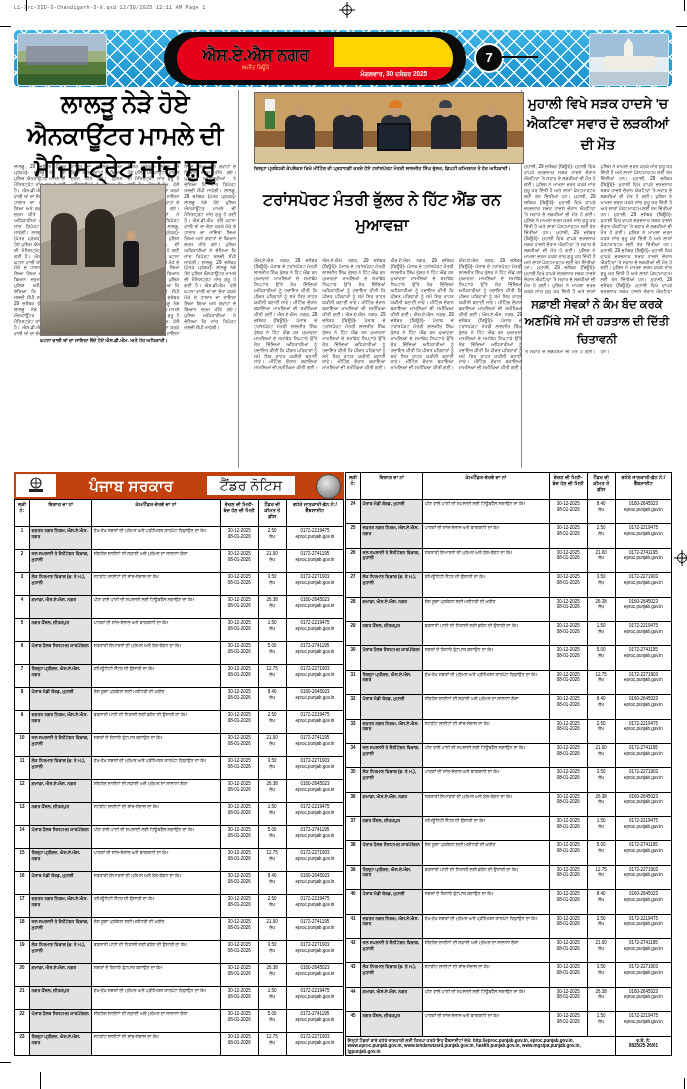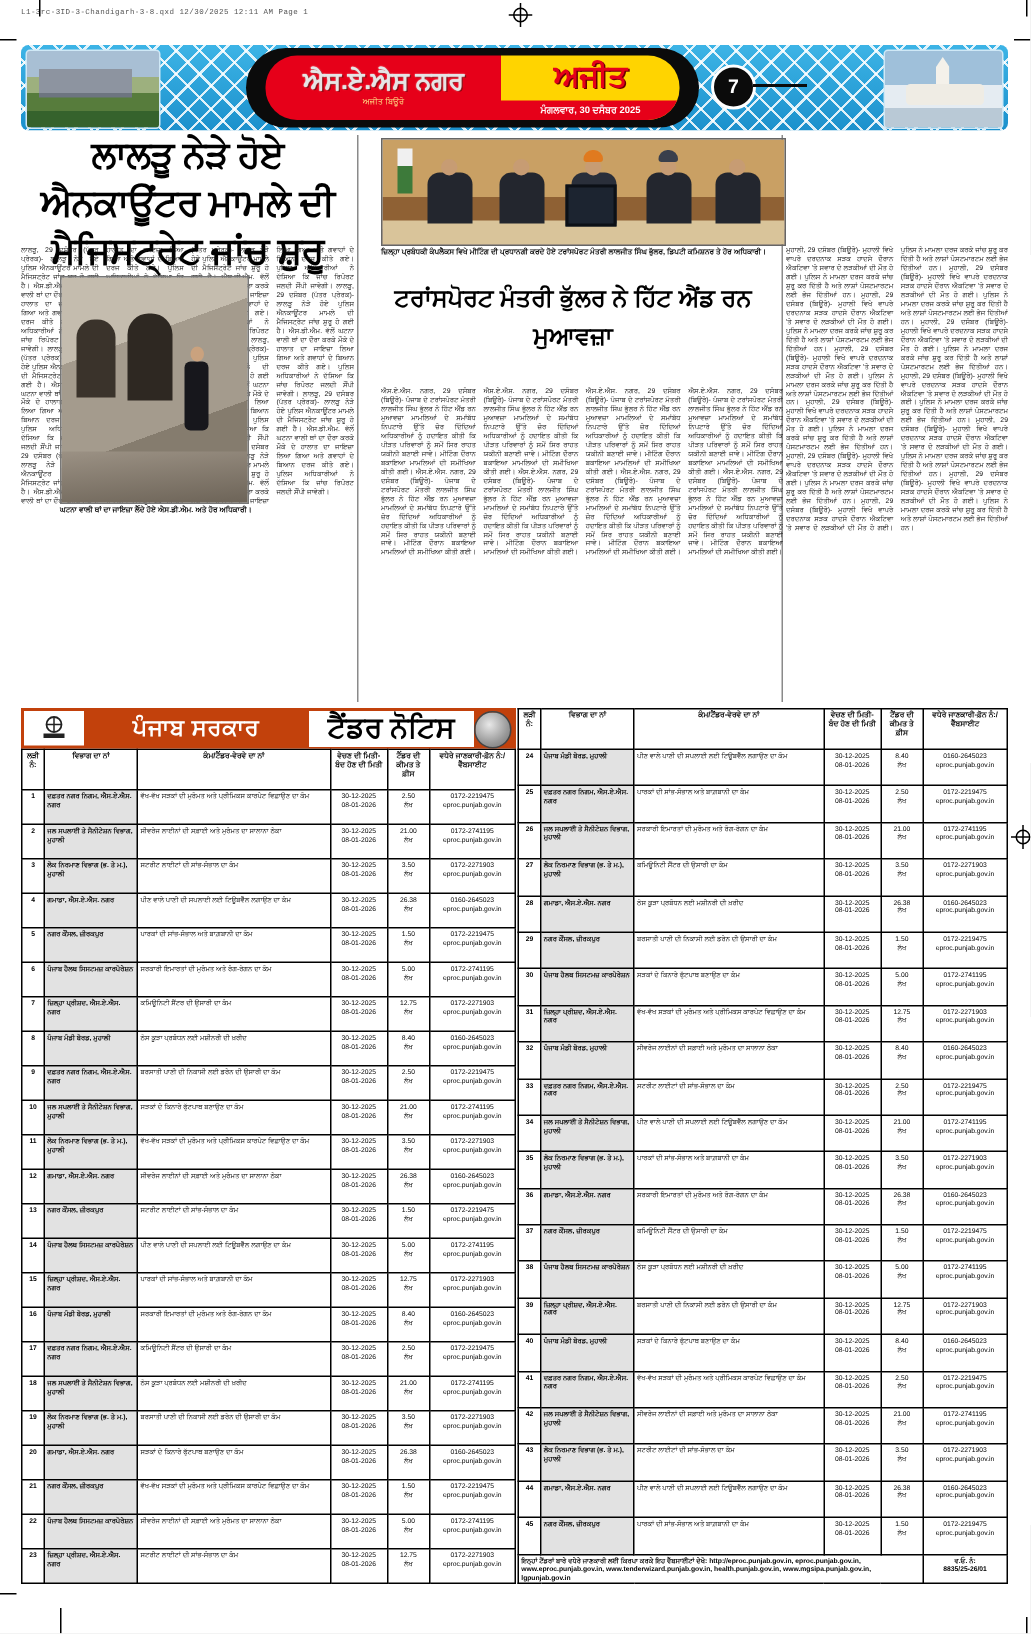--- a/index.html
+++ b/index.html
@@ -22,21 +22,21 @@
   .mast-img.left{left:3px;width:88px;background:linear-gradient(180deg,#a8bfd4 0 34%,#9db07e 34% 55%,#577c3c 55% 78%,#35622c 78% 100%);}
   .mast-img.left .bldg{position:absolute;left:8px;top:12px;width:62px;height:16px;background:#8d94a0;box-shadow:0 3px 0 #6d7580;}
   .mast-img.right{right:3px;width:78px;background:linear-gradient(180deg,#9fc0da 0 45%,#e5ecf2 45% 75%,#b9c9d6 75% 100%);}
   .mast-img.right .tower{position:absolute;left:34px;top:4px;width:9px;height:30px;background:#f4f1ea;
       clip-path:polygon(50% 0,100% 22%,100% 100%,0 100%,0 22%);}
   .mast-img.right .dome{position:absolute;left:14px;top:22px;width:52px;height:14px;background:#efece4;border-radius:3px;}
   .capsule{position:absolute;left:150px;top:2px;width:302px;height:53px;background:#0b0b0b;border-radius:27px;}
   .cap-inner{position:absolute;left:13px;top:5px;right:13px;bottom:5px;display:flex;}
   .cap-red{width:57%;background:#e60019;border-radius:21px 0 0 21px;display:flex;flex-direction:column;
            align-items:center;justify-content:center;}
-  .cap-red .main{font-size:16.5px;font-weight:bold;color:#e5e5e5;text-shadow:0 0 1px #fff,1px 1px 0 #7e0008;line-height:1;}
+  .cap-red .main{font-size:16.5px;font-weight:bold;color:#000000;text-shadow:0 0 1px #fff,1px 1px 0 #7e0008;line-height:1;}
   .cap-red .sub{font-size:5.5px;color:#ffe98a;margin-top:2px;}
   .cap-yellow{flex:1;background:#ffd400;border-radius:0 21px 21px 0;position:relative;overflow:hidden;}
   .cap-yellow .brand{display:block;font-size:20px;font-weight:bold;color:#e60019;text-align:center;
                      line-height:29px;text-shadow:1px 1px 0 #6e0000;}
   .cap-yellow .datebar{position:absolute;left:0;right:0;bottom:0;height:13px;background:#e60019;color:#fff;
                        font-size:6.3px;font-weight:bold;text-align:center;line-height:13px;}
   .pageno{position:absolute;left:460px;top:13px;width:26px;height:26px;background:#0b0b0b;border:2px solid #fff;
           border-radius:50%;color:#fff;font-size:13px;font-weight:bold;text-align:center;line-height:26px;}
   .mast-line{position:absolute;left:488px;top:26px;width:36px;height:2px;background:#0b0b0b;}
 
@@ -88,21 +88,21 @@
   .art-right .hl{margin-top:6px;}
   .art-right .bodywrap{position:absolute;left:0;top:76px;width:148px;height:306px;}
 
   
   .tender{position:absolute;left:14px;top:472px;width:658px;height:586px;}
   .t-left{position:absolute;left:0;top:0;width:330px;}
   .t-right{position:absolute;left:331px;top:0;width:327px;}
   .banner{height:27px;background:#c2410c;display:flex;align-items:center;position:relative;}
   .emblem{width:40px;height:23px;background:#fff;margin-left:2px;display:flex;align-items:center;justify-content:center;}
   .banner-title{flex:1;text-align:center;color:#fff;font-weight:bold;font-size:15px;letter-spacing:.5px;}
-  .notice-box{background:#fff;color:#000;font-weight:bold;font-size:19px;padding:1px 13px;margin-right:28px;}
+  .notice-box{background:#fff;color:#000;font-weight:normal;font-size:14px;padding:1px 13px;margin-right:49px;}
   .banner-seal{position:absolute;right:3px;top:2px;width:23px;height:23px;border-radius:50%;
       background:radial-gradient(circle at 40% 35%,#e8e8e8,#9a9a9a 60%,#6f6f6f);border:1px solid #444;}
   table.tt{width:100%;border-collapse:collapse;table-layout:fixed;}
   table.tt th,table.tt td{border:1px solid #000;vertical-align:top;overflow:hidden;padding:1px 1.5px;}
   table.tt th{font-size:5px;line-height:1.2;font-weight:bold;text-align:center;height:24px;}
   table.tt td{font-size:4.5px;line-height:1.25;}
   td.c-no{text-align:center;font-weight:bold;}
   td.c-dept{background:#e2e2e2;font-weight:bold;}
   td.c-date,td.c-fee,td.c-contact{text-align:center;}
   .t-left  tr.datarow{height:23px;}
@@ -154,21 +154,20 @@
         <div class="tower"></div>
         <div class="dome"></div>
       </div>
     <div class="capsule">
       <div class="cap-inner">
         <div class="cap-red">
           <span class="main">ਐਸ.ਏ.ਐਸ ਨਗਰ</span>
           <span class="sub">ਅਜੀਤ ਬਿਊਰੋ</span>
         </div>
         <div class="cap-yellow">
-          <span class="brand">ਅਜੀਤ</span>
           <div class="datebar">ਮੰਗਲਵਾਰ, 30 ਦਸੰਬਰ 2025</div>
         </div>
       </div>
     </div>
     <div class="pageno">7</div>
     <div class="mast-line"></div>
   </div>
 
   <div class="news">
     <div class="vr" style="left:224px;"></div>
@@ -210,25 +209,27 @@
       <div class="caption cap-c">ਜ਼ਿਲ੍ਹਾ ਪ੍ਰਬੰਧਕੀ ਕੰਪਲੈਕਸ ਵਿਖੇ ਮੀਟਿੰਗ ਦੀ ਪ੍ਰਧਾਨਗੀ ਕਰਦੇ ਹੋਏ ਟਰਾਂਸਪੋਰਟ ਮੰਤਰੀ ਲਾਲਜੀਤ ਸਿੰਘ ਭੁੱਲਰ, ਡਿਪਟੀ ਕਮਿਸ਼ਨਰ ਤੇ ਹੋਰ ਅਧਿਕਾਰੀ।</div>
       <div class="hl-c">
         <div class="headline-l">ਟਰਾਂਸਪੋਰਟ ਮੰਤਰੀ ਭੁੱਲਰ ਨੇ ਹਿੱਟ ਐਂਡ ਰਨ ਮੁਆਵਜ਼ਾ</div>
       </div>
       <div class="bodywrap">
         <div class="bodytext cols4" style="height:212px;">ਐਸ.ਏ.ਐਸ. ਨਗਰ, 29 ਦਸੰਬਰ (ਬਿਊਰੋ)- ਪੰਜਾਬ ਦੇ ਟਰਾਂਸਪੋਰਟ ਮੰਤਰੀ ਲਾਲਜੀਤ ਸਿੰਘ ਭੁੱਲਰ ਨੇ ਹਿੱਟ ਐਂਡ ਰਨ ਮੁਆਵਜ਼ਾ ਮਾਮਲਿਆਂ ਦੇ ਸਮਾਂਬੱਧ ਨਿਪਟਾਰੇ ਉੱਤੇ ਜ਼ੋਰ ਦਿੰਦਿਆਂ ਅਧਿਕਾਰੀਆਂ ਨੂੰ ਹਦਾਇਤ ਕੀਤੀ ਕਿ ਪੀੜਤ ਪਰਿਵਾਰਾਂ ਨੂੰ ਸਮੇਂ ਸਿਰ ਰਾਹਤ ਯਕੀਨੀ ਬਣਾਈ ਜਾਵੇ। ਮੀਟਿੰਗ ਦੌਰਾਨ ਬਕਾਇਆ ਮਾਮਲਿਆਂ ਦੀ ਸਮੀਖਿਆ ਕੀਤੀ ਗਈ। ਐਸ.ਏ.ਐਸ. ਨਗਰ, 29 ਦਸੰਬਰ (ਬਿਊਰੋ)- ਪੰਜਾਬ ਦੇ ਟਰਾਂਸਪੋਰਟ ਮੰਤਰੀ ਲਾਲਜੀਤ ਸਿੰਘ ਭੁੱਲਰ ਨੇ ਹਿੱਟ ਐਂਡ ਰਨ ਮੁਆਵਜ਼ਾ ਮਾਮਲਿਆਂ ਦੇ ਸਮਾਂਬੱਧ ਨਿਪਟਾਰੇ ਉੱਤੇ ਜ਼ੋਰ ਦਿੰਦਿਆਂ ਅਧਿਕਾਰੀਆਂ ਨੂੰ ਹਦਾਇਤ ਕੀਤੀ ਕਿ ਪੀੜਤ ਪਰਿਵਾਰਾਂ ਨੂੰ ਸਮੇਂ ਸਿਰ ਰਾਹਤ ਯਕੀਨੀ ਬਣਾਈ ਜਾਵੇ। ਮੀਟਿੰਗ ਦੌਰਾਨ ਬਕਾਇਆ ਮਾਮਲਿਆਂ ਦੀ ਸਮੀਖਿਆ ਕੀਤੀ ਗਈ। ਐਸ.ਏ.ਐਸ. ਨਗਰ, 29 ਦਸੰਬਰ (ਬਿਊਰੋ)- ਪੰਜਾਬ ਦੇ ਟਰਾਂਸਪੋਰਟ ਮੰਤਰੀ ਲਾਲਜੀਤ ਸਿੰਘ ਭੁੱਲਰ ਨੇ ਹਿੱਟ ਐਂਡ ਰਨ ਮੁਆਵਜ਼ਾ ਮਾਮਲਿਆਂ ਦੇ ਸਮਾਂਬੱਧ ਨਿਪਟਾਰੇ ਉੱਤੇ ਜ਼ੋਰ ਦਿੰਦਿਆਂ ਅਧਿਕਾਰੀਆਂ ਨੂੰ ਹਦਾਇਤ ਕੀਤੀ ਕਿ ਪੀੜਤ ਪਰਿਵਾਰਾਂ ਨੂੰ ਸਮੇਂ ਸਿਰ ਰਾਹਤ ਯਕੀਨੀ ਬਣਾਈ ਜਾਵੇ। ਮੀਟਿੰਗ ਦੌਰਾਨ ਬਕਾਇਆ ਮਾਮਲਿਆਂ ਦੀ ਸਮੀਖਿਆ ਕੀਤੀ ਗਈ। ਐਸ.ਏ.ਐਸ. ਨਗਰ, 29 ਦਸੰਬਰ (ਬਿਊਰੋ)- ਪੰਜਾਬ ਦੇ ਟਰਾਂਸਪੋਰਟ ਮੰਤਰੀ ਲਾਲਜੀਤ ਸਿੰਘ ਭੁੱਲਰ ਨੇ ਹਿੱਟ ਐਂਡ ਰਨ ਮੁਆਵਜ਼ਾ ਮਾਮਲਿਆਂ ਦੇ ਸਮਾਂਬੱਧ ਨਿਪਟਾਰੇ ਉੱਤੇ ਜ਼ੋਰ ਦਿੰਦਿਆਂ ਅਧਿਕਾਰੀਆਂ ਨੂੰ ਹਦਾਇਤ ਕੀਤੀ ਕਿ ਪੀੜਤ ਪਰਿਵਾਰਾਂ ਨੂੰ ਸਮੇਂ ਸਿਰ ਰਾਹਤ ਯਕੀਨੀ ਬਣਾਈ ਜਾਵੇ। ਮੀਟਿੰਗ ਦੌਰਾਨ ਬਕਾਇਆ ਮਾਮਲਿਆਂ ਦੀ ਸਮੀਖਿਆ ਕੀਤੀ ਗਈ। ਐਸ.ਏ.ਐਸ. ਨਗਰ, 29 ਦਸੰਬਰ (ਬਿਊਰੋ)- ਪੰਜਾਬ ਦੇ ਟਰਾਂਸਪੋਰਟ ਮੰਤਰੀ ਲਾਲਜੀਤ ਸਿੰਘ ਭੁੱਲਰ ਨੇ ਹਿੱਟ ਐਂਡ ਰਨ ਮੁਆਵਜ਼ਾ ਮਾਮਲਿਆਂ ਦੇ ਸਮਾਂਬੱਧ ਨਿਪਟਾਰੇ ਉੱਤੇ ਜ਼ੋਰ ਦਿੰਦਿਆਂ ਅਧਿਕਾਰੀਆਂ ਨੂੰ ਹਦਾਇਤ ਕੀਤੀ ਕਿ ਪੀੜਤ ਪਰਿਵਾਰਾਂ ਨੂੰ ਸਮੇਂ ਸਿਰ ਰਾਹਤ ਯਕੀਨੀ ਬਣਾਈ ਜਾਵੇ। ਮੀਟਿੰਗ ਦੌਰਾਨ ਬਕਾਇਆ ਮਾਮਲਿਆਂ ਦੀ ਸਮੀਖਿਆ ਕੀਤੀ ਗਈ। ਐਸ.ਏ.ਐਸ. ਨਗਰ, 29 ਦਸੰਬਰ (ਬਿਊਰੋ)- ਪੰਜਾਬ ਦੇ ਟਰਾਂਸਪੋਰਟ ਮੰਤਰੀ ਲਾਲਜੀਤ ਸਿੰਘ ਭੁੱਲਰ ਨੇ ਹਿੱਟ ਐਂਡ ਰਨ ਮੁਆਵਜ਼ਾ ਮਾਮਲਿਆਂ ਦੇ ਸਮਾਂਬੱਧ ਨਿਪਟਾਰੇ ਉੱਤੇ ਜ਼ੋਰ ਦਿੰਦਿਆਂ ਅਧਿਕਾਰੀਆਂ ਨੂੰ ਹਦਾਇਤ ਕੀਤੀ ਕਿ ਪੀੜਤ ਪਰਿਵਾਰਾਂ ਨੂੰ ਸਮੇਂ ਸਿਰ ਰਾਹਤ ਯਕੀਨੀ ਬਣਾਈ ਜਾਵੇ। ਮੀਟਿੰਗ ਦੌਰਾਨ ਬਕਾਇਆ ਮਾਮਲਿਆਂ ਦੀ ਸਮੀਖਿਆ ਕੀਤੀ ਗਈ। ਐਸ.ਏ.ਐਸ. ਨਗਰ, 29 ਦਸੰਬਰ (ਬਿਊਰੋ)- ਪੰਜਾਬ ਦੇ ਟਰਾਂਸਪੋਰਟ ਮੰਤਰੀ ਲਾਲਜੀਤ ਸਿੰਘ ਭੁੱਲਰ ਨੇ ਹਿੱਟ ਐਂਡ ਰਨ ਮੁਆਵਜ਼ਾ ਮਾਮਲਿਆਂ ਦੇ ਸਮਾਂਬੱਧ ਨਿਪਟਾਰੇ ਉੱਤੇ ਜ਼ੋਰ ਦਿੰਦਿਆਂ ਅਧਿਕਾਰੀਆਂ ਨੂੰ ਹਦਾਇਤ ਕੀਤੀ ਕਿ ਪੀੜਤ ਪਰਿਵਾਰਾਂ ਨੂੰ ਸਮੇਂ ਸਿਰ ਰਾਹਤ ਯਕੀਨੀ ਬਣਾਈ ਜਾਵੇ। ਮੀਟਿੰਗ ਦੌਰਾਨ ਬਕਾਇਆ ਮਾਮਲਿਆਂ ਦੀ ਸਮੀਖਿਆ ਕੀਤੀ ਗਈ। ਐਸ.ਏ.ਐਸ. ਨਗਰ, 29 ਦਸੰਬਰ (ਬਿਊਰੋ)- ਪੰਜਾਬ ਦੇ ਟਰਾਂਸਪੋਰਟ ਮੰਤਰੀ ਲਾਲਜੀਤ ਸਿੰਘ ਭੁੱਲਰ ਨੇ ਹਿੱਟ ਐਂਡ ਰਨ ਮੁਆਵਜ਼ਾ ਮਾਮਲਿਆਂ ਦੇ ਸਮਾਂਬੱਧ ਨਿਪਟਾਰੇ ਉੱਤੇ ਜ਼ੋਰ ਦਿੰਦਿਆਂ ਅਧਿਕਾਰੀਆਂ ਨੂੰ ਹਦਾਇਤ ਕੀਤੀ ਕਿ ਪੀੜਤ ਪਰਿਵਾਰਾਂ ਨੂੰ ਸਮੇਂ ਸਿਰ ਰਾਹਤ ਯਕੀਨੀ ਬਣਾਈ ਜਾਵੇ। ਮੀਟਿੰਗ ਦੌਰਾਨ ਬਕਾਇਆ ਮਾਮਲਿਆਂ ਦੀ ਸਮੀਖਿਆ ਕੀਤੀ ਗਈ। </div>
       </div>
     </div>
 
     <div class="art-right">
+      <div class="headline-m hl">ਮੁਹਾਲੀ ਵਿਖੇ ਸੜਕ ਹਾਦਸੇ 'ਚ ਐਕਟਿਵਾ ਸਵਾਰ ਦੋ ਲੜਕੀਆਂ ਦੀ ਮੌਤ</div>
       <div class="bodywrap">
         <div class="bodytext cols2" style="height:306px;">ਮੁਹਾਲੀ, 29 ਦਸੰਬਰ (ਬਿਊਰੋ)- ਮੁਹਾਲੀ ਵਿਖੇ ਵਾਪਰੇ ਦਰਦਨਾਕ ਸੜਕ ਹਾਦਸੇ ਦੌਰਾਨ ਐਕਟਿਵਾ 'ਤੇ ਸਵਾਰ ਦੋ ਲੜਕੀਆਂ ਦੀ ਮੌਤ ਹੋ ਗਈ। ਪੁਲਿਸ ਨੇ ਮਾਮਲਾ ਦਰਜ ਕਰਕੇ ਜਾਂਚ ਸ਼ੁਰੂ ਕਰ ਦਿੱਤੀ ਹੈ ਅਤੇ ਲਾਸ਼ਾਂ ਪੋਸਟਮਾਰਟਮ ਲਈ ਭੇਜ ਦਿੱਤੀਆਂ ਹਨ। ਮੁਹਾਲੀ, 29 ਦਸੰਬਰ (ਬਿਊਰੋ)- ਮੁਹਾਲੀ ਵਿਖੇ ਵਾਪਰੇ ਦਰਦਨਾਕ ਸੜਕ ਹਾਦਸੇ ਦੌਰਾਨ ਐਕਟਿਵਾ 'ਤੇ ਸਵਾਰ ਦੋ ਲੜਕੀਆਂ ਦੀ ਮੌਤ ਹੋ ਗਈ। ਪੁਲਿਸ ਨੇ ਮਾਮਲਾ ਦਰਜ ਕਰਕੇ ਜਾਂਚ ਸ਼ੁਰੂ ਕਰ ਦਿੱਤੀ ਹੈ ਅਤੇ ਲਾਸ਼ਾਂ ਪੋਸਟਮਾਰਟਮ ਲਈ ਭੇਜ ਦਿੱਤੀਆਂ ਹਨ। ਮੁਹਾਲੀ, 29 ਦਸੰਬਰ (ਬਿਊਰੋ)- ਮੁਹਾਲੀ ਵਿਖੇ ਵਾਪਰੇ ਦਰਦਨਾਕ ਸੜਕ ਹਾਦਸੇ ਦੌਰਾਨ ਐਕਟਿਵਾ 'ਤੇ ਸਵਾਰ ਦੋ ਲੜਕੀਆਂ ਦੀ ਮੌਤ ਹੋ ਗਈ। ਪੁਲਿਸ ਨੇ ਮਾਮਲਾ ਦਰਜ ਕਰਕੇ ਜਾਂਚ ਸ਼ੁਰੂ ਕਰ ਦਿੱਤੀ ਹੈ ਅਤੇ ਲਾਸ਼ਾਂ ਪੋਸਟਮਾਰਟਮ ਲਈ ਭੇਜ ਦਿੱਤੀਆਂ ਹਨ। ਮੁਹਾਲੀ, 29 ਦਸੰਬਰ (ਬਿਊਰੋ)- ਮੁਹਾਲੀ ਵਿਖੇ ਵਾਪਰੇ ਦਰਦਨਾਕ ਸੜਕ ਹਾਦਸੇ ਦੌਰਾਨ ਐਕਟਿਵਾ 'ਤੇ ਸਵਾਰ ਦੋ ਲੜਕੀਆਂ ਦੀ ਮੌਤ ਹੋ ਗਈ। ਪੁਲਿਸ ਨੇ ਮਾਮਲਾ ਦਰਜ ਕਰਕੇ ਜਾਂਚ ਸ਼ੁਰੂ ਕਰ ਦਿੱਤੀ ਹੈ ਅਤੇ ਲਾਸ਼ਾਂ ਪੋਸਟਮਾਰਟਮ ਲਈ ਭੇਜ ਦਿੱਤੀਆਂ ਹਨ। ਮੁਹਾਲੀ, 29 ਦਸੰਬਰ (ਬਿਊਰੋ)- ਮੁਹਾਲੀ ਵਿਖੇ ਵਾਪਰੇ ਦਰਦਨਾਕ ਸੜਕ ਹਾਦਸੇ ਦੌਰਾਨ ਐਕਟਿਵਾ 'ਤੇ ਸਵਾਰ ਦੋ ਲੜਕੀਆਂ ਦੀ ਮੌਤ ਹੋ ਗਈ। ਪੁਲਿਸ ਨੇ ਮਾਮਲਾ ਦਰਜ ਕਰਕੇ ਜਾਂਚ ਸ਼ੁਰੂ ਕਰ ਦਿੱਤੀ ਹੈ ਅਤੇ ਲਾਸ਼ਾਂ ਪੋਸਟਮਾਰਟਮ ਲਈ ਭੇਜ ਦਿੱਤੀਆਂ ਹਨ। ਮੁਹਾਲੀ, 29 ਦਸੰਬਰ (ਬਿਊਰੋ)- ਮੁਹਾਲੀ ਵਿਖੇ ਵਾਪਰੇ ਦਰਦਨਾਕ ਸੜਕ ਹਾਦਸੇ ਦੌਰਾਨ ਐਕਟਿਵਾ 'ਤੇ ਸਵਾਰ ਦੋ ਲੜਕੀਆਂ ਦੀ ਮੌਤ ਹੋ ਗਈ। ਪੁਲਿਸ ਨੇ ਮਾਮਲਾ ਦਰਜ ਕਰਕੇ ਜਾਂਚ ਸ਼ੁਰੂ ਕਰ ਦਿੱਤੀ ਹੈ ਅਤੇ ਲਾਸ਼ਾਂ ਪੋਸਟਮਾਰਟਮ ਲਈ ਭੇਜ ਦਿੱਤੀਆਂ ਹਨ। ਮੁਹਾਲੀ, 29 ਦਸੰਬਰ (ਬਿਊਰੋ)- ਮੁਹਾਲੀ ਵਿਖੇ ਵਾਪਰੇ ਦਰਦਨਾਕ ਸੜਕ ਹਾਦਸੇ ਦੌਰਾਨ ਐਕਟਿਵਾ 'ਤੇ ਸਵਾਰ ਦੋ ਲੜਕੀਆਂ ਦੀ ਮੌਤ ਹੋ ਗਈ। ਪੁਲਿਸ ਨੇ ਮਾਮਲਾ ਦਰਜ ਕਰਕੇ ਜਾਂਚ ਸ਼ੁਰੂ ਕਰ ਦਿੱਤੀ ਹੈ ਅਤੇ ਲਾਸ਼ਾਂ ਪੋਸਟਮਾਰਟਮ ਲਈ ਭੇਜ ਦਿੱਤੀਆਂ ਹਨ। ਮੁਹਾਲੀ, 29 ਦਸੰਬਰ (ਬਿਊਰੋ)- ਮੁਹਾਲੀ ਵਿਖੇ ਵਾਪਰੇ ਦਰਦਨਾਕ ਸੜਕ ਹਾਦਸੇ ਦੌਰਾਨ ਐਕਟਿਵਾ 'ਤੇ ਸਵਾਰ ਦੋ ਲੜਕੀਆਂ ਦੀ ਮੌਤ ਹੋ ਗਈ। ਪੁਲਿਸ ਨੇ ਮਾਮਲਾ ਦਰਜ ਕਰਕੇ ਜਾਂਚ ਸ਼ੁਰੂ ਕਰ ਦਿੱਤੀ ਹੈ ਅਤੇ ਲਾਸ਼ਾਂ ਪੋਸਟਮਾਰਟਮ ਲਈ ਭੇਜ ਦਿੱਤੀਆਂ ਹਨ। ਮੁਹਾਲੀ, 29 ਦਸੰਬਰ (ਬਿਊਰੋ)- ਮੁਹਾਲੀ ਵਿਖੇ ਵਾਪਰੇ ਦਰਦਨਾਕ ਸੜਕ ਹਾਦਸੇ ਦੌਰਾਨ ਐਕਟਿਵਾ 'ਤੇ ਸਵਾਰ ਦੋ ਲੜਕੀਆਂ ਦੀ ਮੌਤ ਹੋ ਗਈ। ਪੁਲਿਸ ਨੇ ਮਾਮਲਾ ਦਰਜ ਕਰਕੇ ਜਾਂਚ ਸ਼ੁਰੂ ਕਰ ਦਿੱਤੀ ਹੈ ਅਤੇ ਲਾਸ਼ਾਂ ਪੋਸਟਮਾਰਟਮ ਲਈ ਭੇਜ ਦਿੱਤੀਆਂ ਹਨ। ਮੁਹਾਲੀ, 29 ਦਸੰਬਰ (ਬਿਊਰੋ)- ਮੁਹਾਲੀ ਵਿਖੇ ਵਾਪਰੇ ਦਰਦਨਾਕ ਸੜਕ ਹਾਦਸੇ ਦੌਰਾਨ ਐਕਟਿਵਾ 'ਤੇ ਸਵਾਰ ਦੋ ਲੜਕੀਆਂ ਦੀ ਮੌਤ ਹੋ ਗਈ। ਪੁਲਿਸ ਨੇ ਮਾਮਲਾ ਦਰਜ ਕਰਕੇ ਜਾਂਚ ਸ਼ੁਰੂ ਕਰ ਦਿੱਤੀ ਹੈ ਅਤੇ ਲਾਸ਼ਾਂ ਪੋਸਟਮਾਰਟਮ ਲਈ ਭੇਜ ਦਿੱਤੀਆਂ ਹਨ। ਮੁਹਾਲੀ, 29 ਦਸੰਬਰ (ਬਿਊਰੋ)- ਮੁਹਾਲੀ ਵਿਖੇ ਵਾਪਰੇ ਦਰਦਨਾਕ ਸੜਕ ਹਾਦਸੇ ਦੌਰਾਨ ਐਕਟਿਵਾ 'ਤੇ ਸਵਾਰ ਦੋ ਲੜਕੀਆਂ ਦੀ ਮੌਤ ਹੋ ਗਈ। ਪੁਲਿਸ ਨੇ ਮਾਮਲਾ ਦਰਜ ਕਰਕੇ ਜਾਂਚ ਸ਼ੁਰੂ ਕਰ ਦਿੱਤੀ ਹੈ ਅਤੇ ਲਾਸ਼ਾਂ ਪੋਸਟਮਾਰਟਮ ਲਈ ਭੇਜ ਦਿੱਤੀਆਂ ਹਨ। </div>
       </div>
     </div>
 
+    <div class="subhead-right">ਸਫ਼ਾਈ ਸੇਵਕਾਂ ਨੇ ਕੰਮ ਬੰਦ ਕਰਕੇ ਅਣਮਿੱਥੇ ਸਮੇਂ ਦੀ ਹੜਤਾਲ ਦੀ ਦਿੱਤੀ ਚਿਤਾਵਨੀ</div>
   </div>
 
   <div class="tender">
 
     <div class="t-left">
       <div class="banner">
         <div class="emblem">
           <svg width="26" height="19" viewBox="0 0 26 19">
               <circle cx="13" cy="7" r="5" fill="none" stroke="#222" stroke-width="1.2"></circle>
               <line x1="13" y1="2" x2="13" y2="12" stroke="#222"></line>

